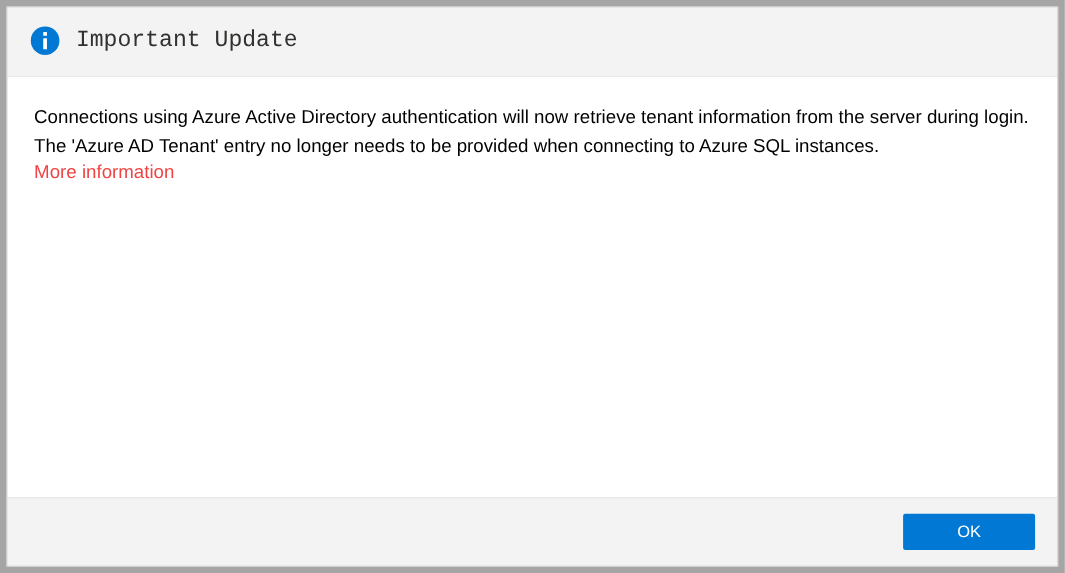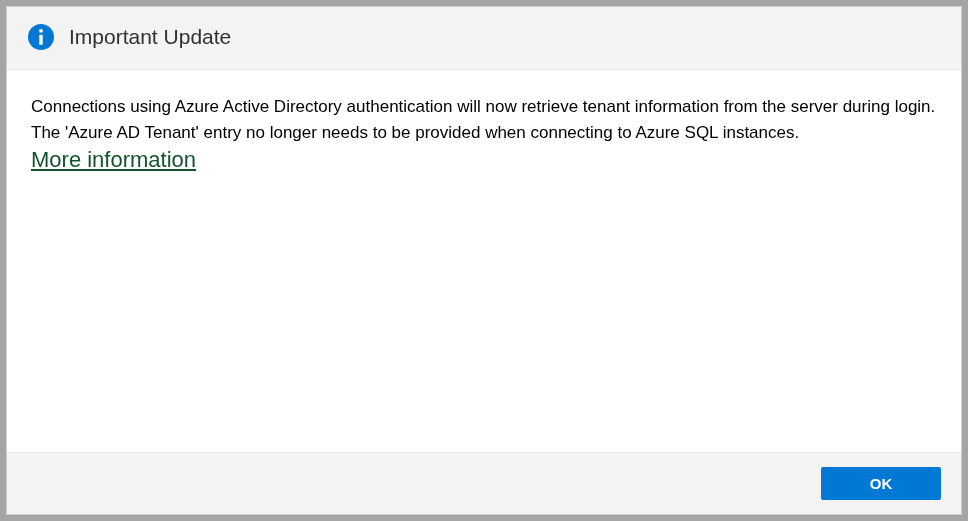--- a/index.html
+++ b/index.html
@@ -32,53 +32,53 @@
     }
     .info-icon {
       width: 28px;
       height: 28px;
       flex-shrink: 0;
     }
     .title {
       font-size: 21px;
       font-weight: 400;
       color: #323130;
+      font-family: Liberation Mono, monospace;
     }
     .body {
       flex: 1;
       padding: 24px 24px 12px 24px;
       background: #ffffff;
     }
     .body-text {
       font-size: 17px;
       line-height: 1.5;
       color: #000000;
       font-weight: 400;
     }
     .link {
       display: inline-block;
       margin-top: 2px;
-      font-size: 22px;
-      color: #14532d;
-      text-decoration: underline;
+      font-size: 17px;
+      color: #ef4444;
       cursor: pointer;
     }
     .footer {
       background: #f3f3f3;
       padding: 14px 20px;
       display: flex;
       justify-content: flex-end;
       border-top: 1px solid #e8e8e8;
     }
     .ok-button {
       background: #0078d4;
       color: #ffffff;
       border: none;
       font-size: 15px;
-      font-weight: 700;
+      font-weight: 400;
       padding: 8px 0;
       width: 120px;
       cursor: pointer;
       font-family: inherit;
       border-radius: 2px;
     }
   </style>
 </head>
 <body>
 

